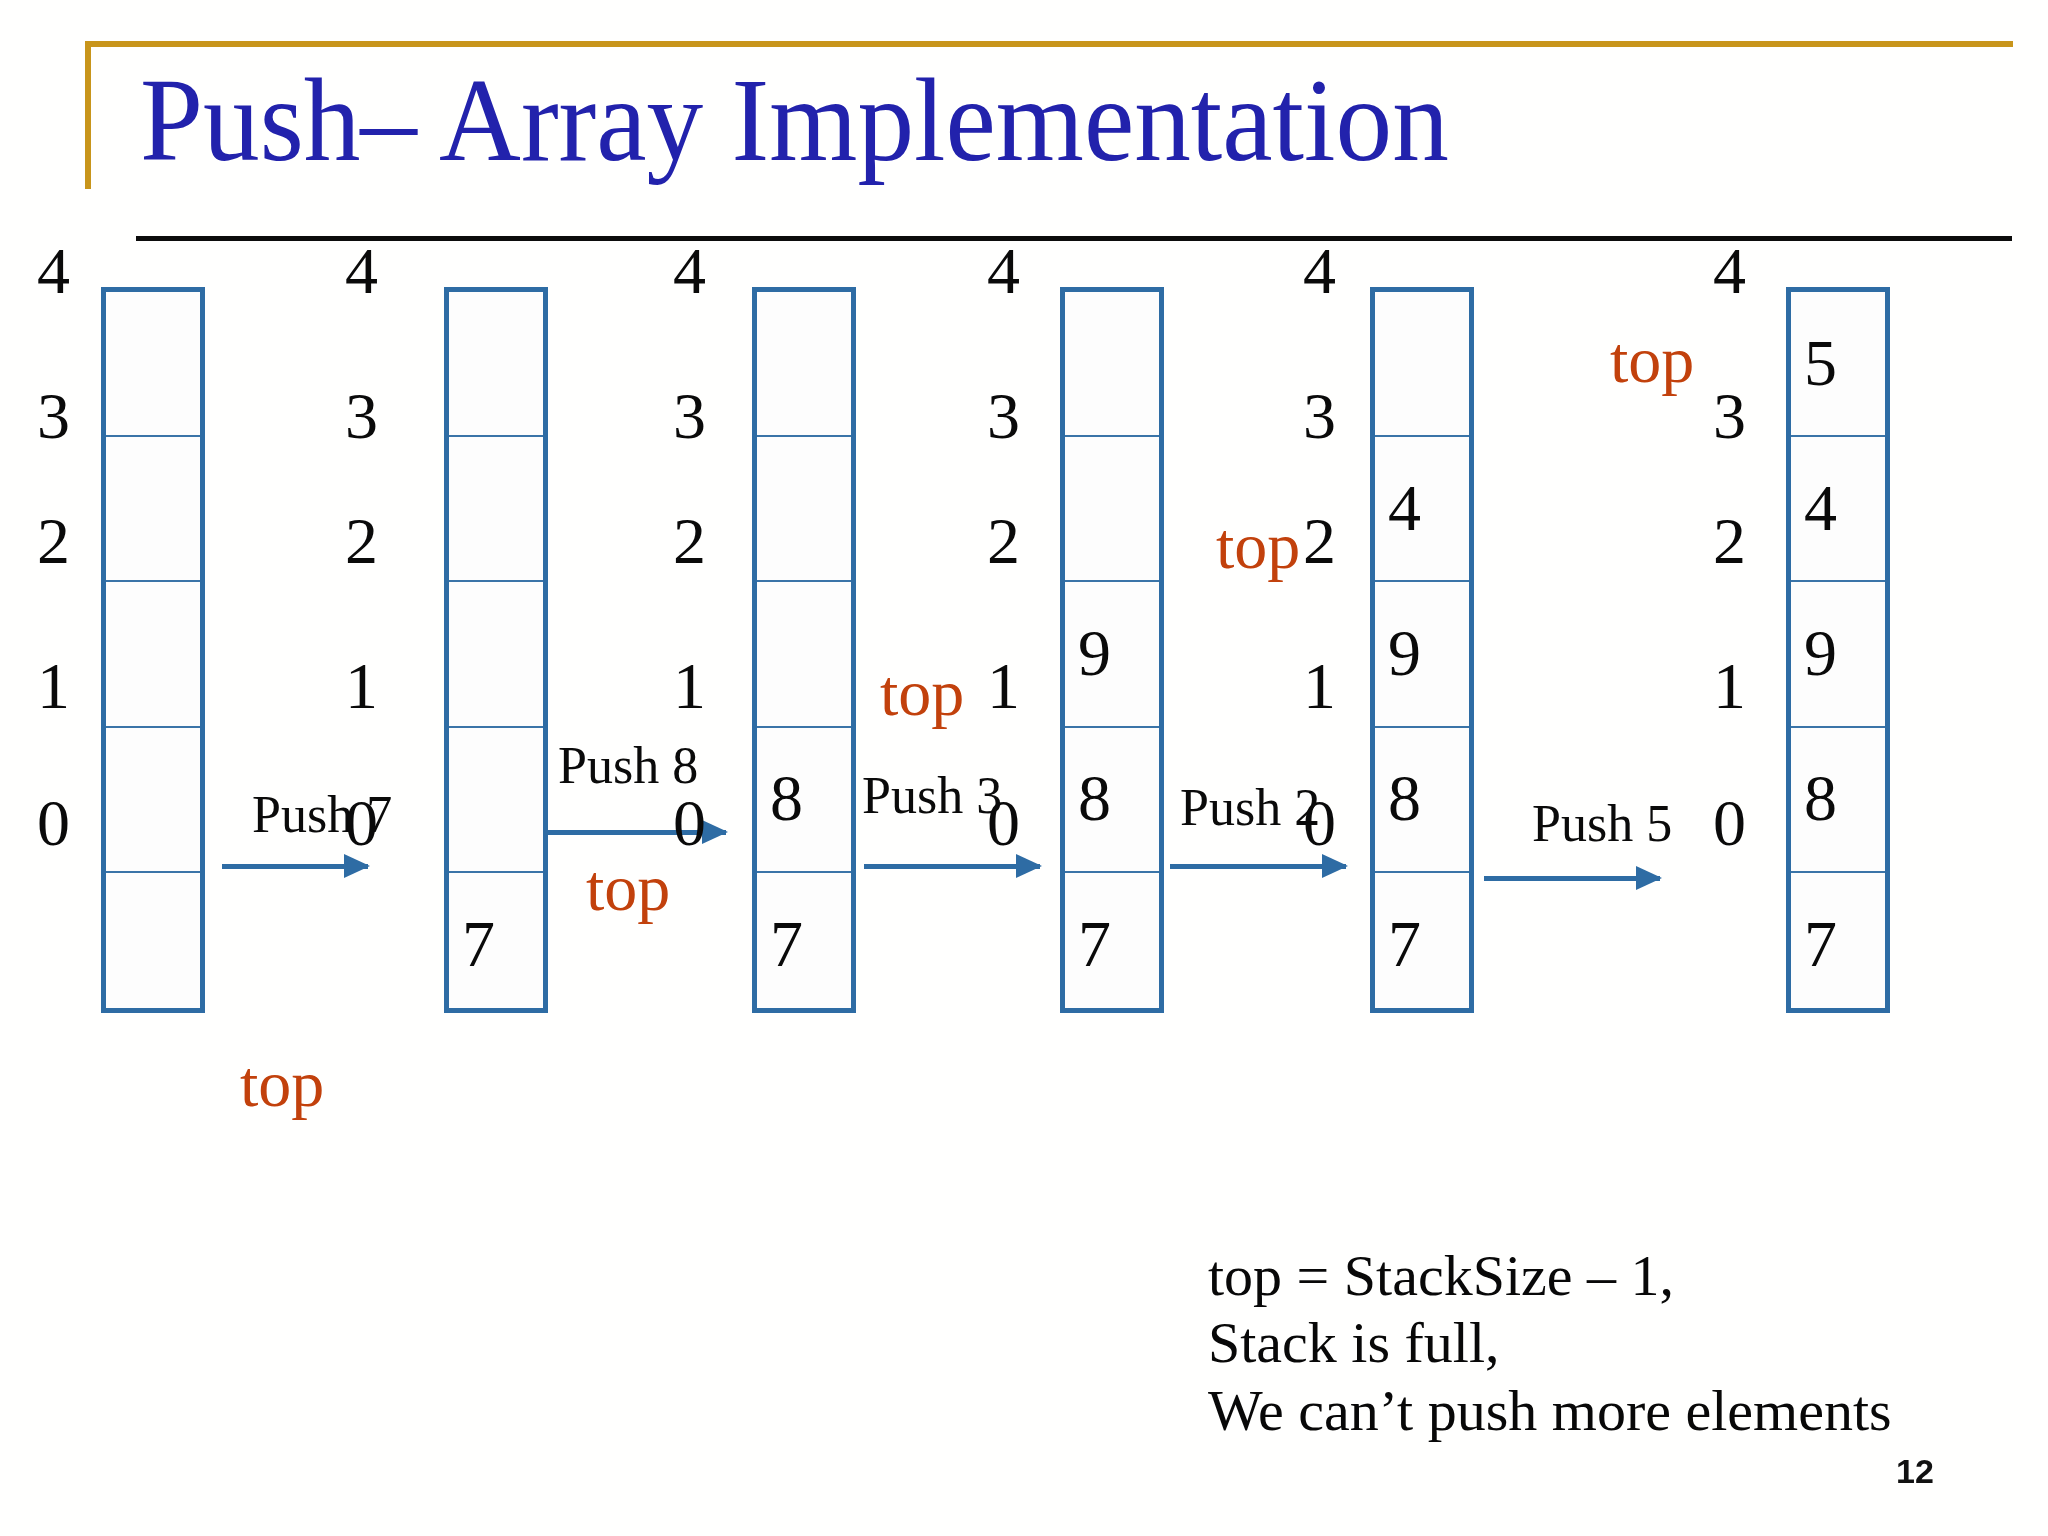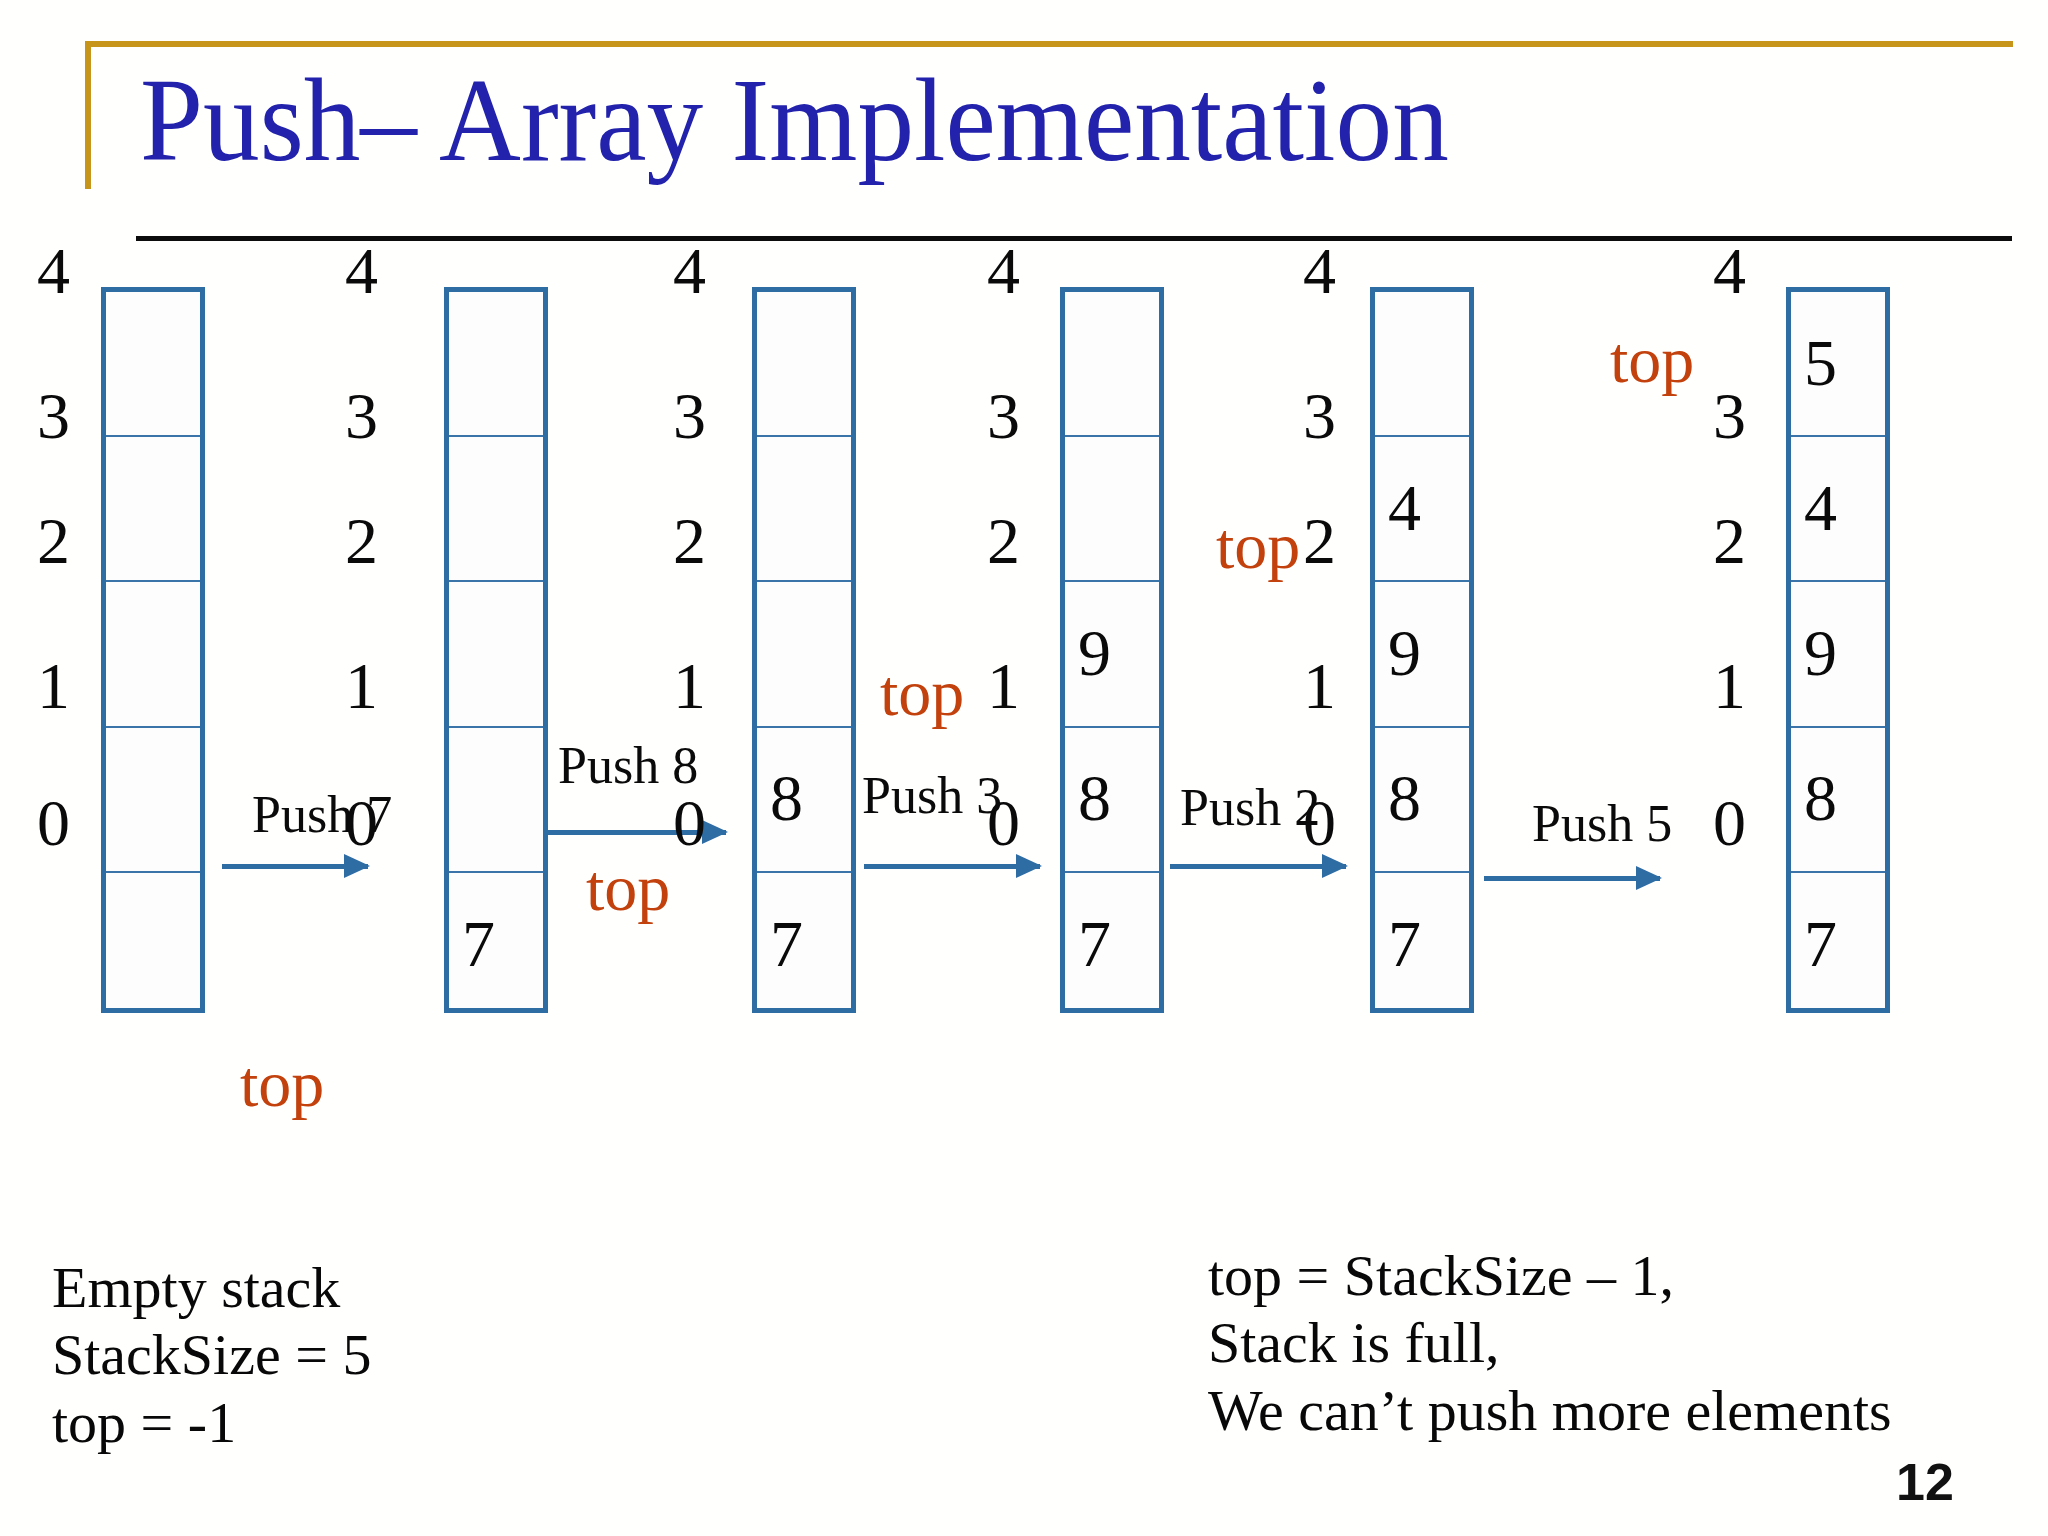--- a/index.html
+++ b/index.html
@@ -48,21 +48,21 @@
   .arrow::after{content:"";position:absolute;right:-2px;top:-10px;
                 border-left:26px solid #2e6ca4;
                 border-top:12px solid transparent;
                 border-bottom:12px solid transparent;}
 
   
   .caption{position:absolute;font-size:58px;line-height:1.16;color:#080808;
            white-space:pre-line;font-family:"Liberation Serif",serif;}
 
   .pageno{position:absolute;font-family:"Liberation Sans",sans-serif;
-          font-weight:bold;font-size:52px;color:#111111;}
+          font-weight:bold;font-size:34px;color:#111111;}
 </style>
 </head>
 <body>
 
 <div class="canvas">
 
   <div class="gold-top"></div>
   <div class="gold-left"></div>
 
   <div class="title">Push– Array Implementation</div>
@@ -220,22 +220,19 @@
         <span class="val">9</span>
       </div>
     <div class="cell">
         <span class="val">8</span>
       </div>
     <div class="cell">
         <span class="val">7</span>
       </div>
   </div>
 
-  <div class="caption" style="left:52px;  top:1254px;">Empty stack
-StackSize = 5
-top = -1</div>
   <div class="caption" style="left:1208px; top:1242px;">top = StackSize – 1,
 Stack is full,
 We can’t push more elements</div>
 
   <div class="pageno" style="left:1896px; top:1452px;">12</div>
 
 </div>
 
 </body></html>

